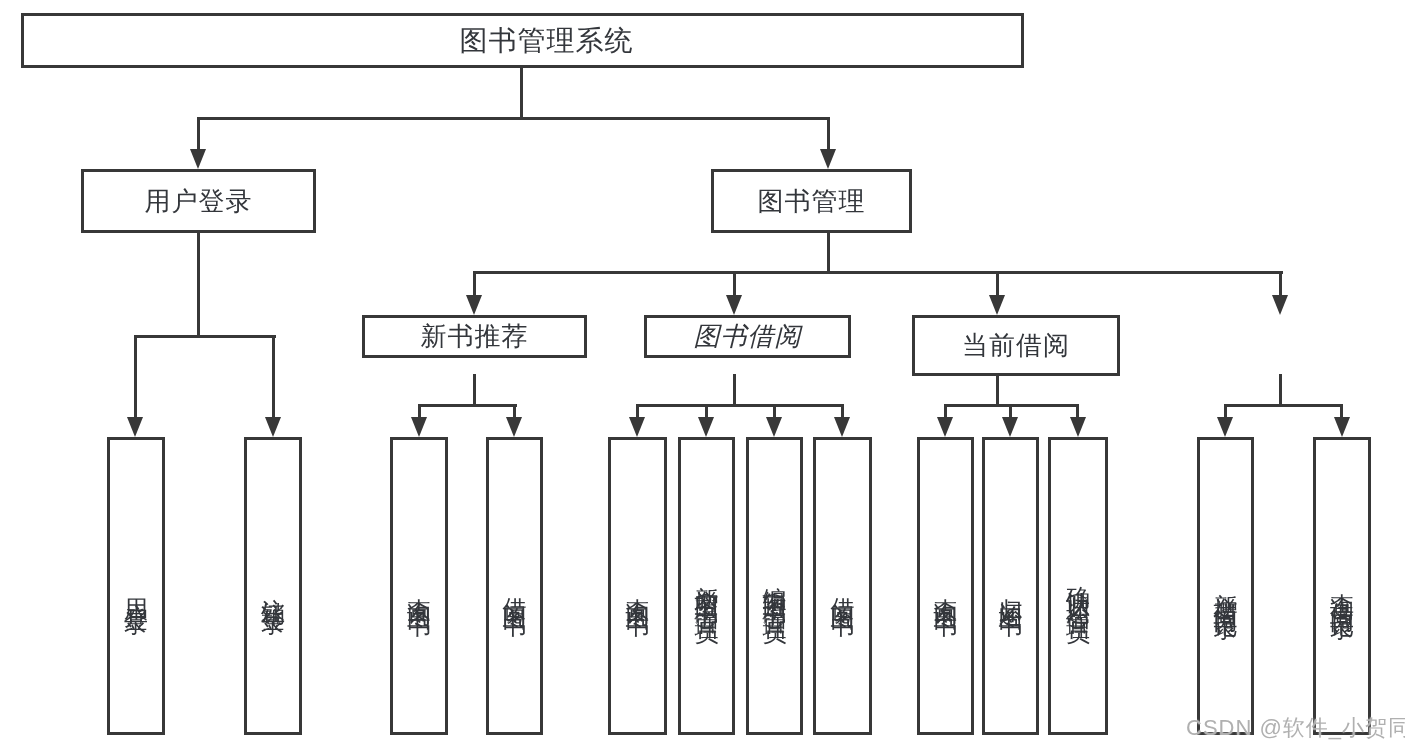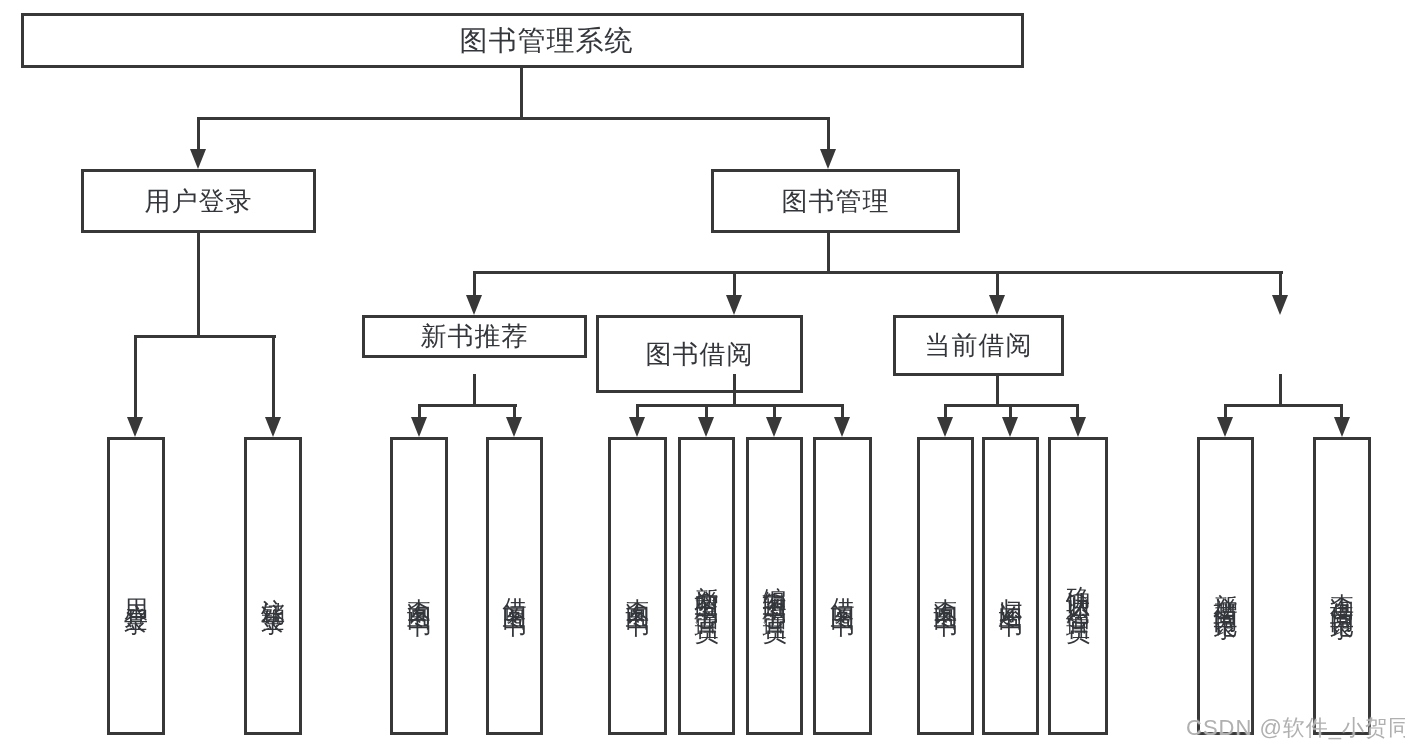--- a/index.html
+++ b/index.html
@@ -66,43 +66,43 @@
   <div class="box title-box" style="left:21px; top:13px; width:1003px; height:55px;padding-left:48px;">图书管理系统</div>
 
   <div class="line" style="left:520px; top:66px; width:3px; height:53px;"></div>
   <div class="line" style="left:197px; top:117px; width:633px; height:3px;"></div>
   <div class="line" style="left:197px; top:117px; width:3px; height:34px;"></div>
   <div class="line" style="left:827px; top:117px; width:3px; height:34px;"></div>
   <div class="arrow" style="left:190px; top:149px;"></div>
   <div class="arrow" style="left:820px; top:149px;"></div>
 
   <div class="box" style="left:81px; top:169px; width:235px; height:64px;">用户登录</div>
-  <div class="box" style="left:711px; top:169px; width:249px; height:64px;">图书管理</div>
+  <div class="box" style="left:711px; top:169px; width:201px; height:64px;">图书管理</div>
 
   <div class="line" style="left:197px; top:231px; width:3px; height:106px;"></div>
   <div class="line" style="left:134px; top:335px; width:142px; height:3px;"></div>
   <div class="line" style="left:134px; top:335px; width:3px; height:84px;"></div>
   <div class="line" style="left:272px; top:335px; width:3px; height:84px;"></div>
   <div class="arrow" style="left:127px; top:417px;"></div>
   <div class="arrow" style="left:265px; top:417px;"></div>
 
   <div class="line" style="left:827px; top:231px; width:3px; height:42px;"></div>
   <div class="line" style="left:473px; top:271px; width:810px; height:3px;"></div>
   <div class="line" style="left:473px; top:271px; width:3px; height:28px;"></div>
   <div class="line" style="left:733px; top:271px; width:3px; height:28px;"></div>
   <div class="line" style="left:996px; top:271px; width:3px; height:28px;"></div>
   <div class="line" style="left:1279px; top:271px; width:3px; height:28px;"></div>
   <div class="arrow" style="left:466px; top:295px;"></div>
   <div class="arrow" style="left:726px; top:295px;"></div>
   <div class="arrow" style="left:989px; top:295px;"></div>
   <div class="arrow" style="left:1272px; top:295px;"></div>
 
   <div class="box" style="left:362px; top:315px; width:225px; height:43px;">新书推荐</div>
-  <div class="box" style="left:596px; top:315px; width:207px; height:78px;">图书借阅</div>
-  <div class="box" style="left:893px; top:315px; width:171px; height:61px;">当前借阅</div>
+  <div class="box" style="left:644px; top:315px; width:207px; height:43px;font-style:italic;">图书借阅</div>
+  <div class="box" style="left:912px; top:315px; width:208px; height:61px;">当前借阅</div>
 
   <div class="line" style="left:473px; top:374px; width:3px; height:32px;"></div>
   <div class="line" style="left:418px; top:404px; width:99px; height:3px;"></div>
   <div class="line" style="left:418px; top:404px; width:3px; height:17px;"></div>
   <div class="line" style="left:513px; top:404px; width:3px; height:17px;"></div>
   <div class="arrow" style="left:411px; top:417px;"></div>
   <div class="arrow" style="left:506px; top:417px;"></div>
 
   <div class="line" style="left:733px; top:374px; width:3px; height:32px;"></div>
   <div class="line" style="left:636px; top:404px; width:208px; height:3px;"></div>

